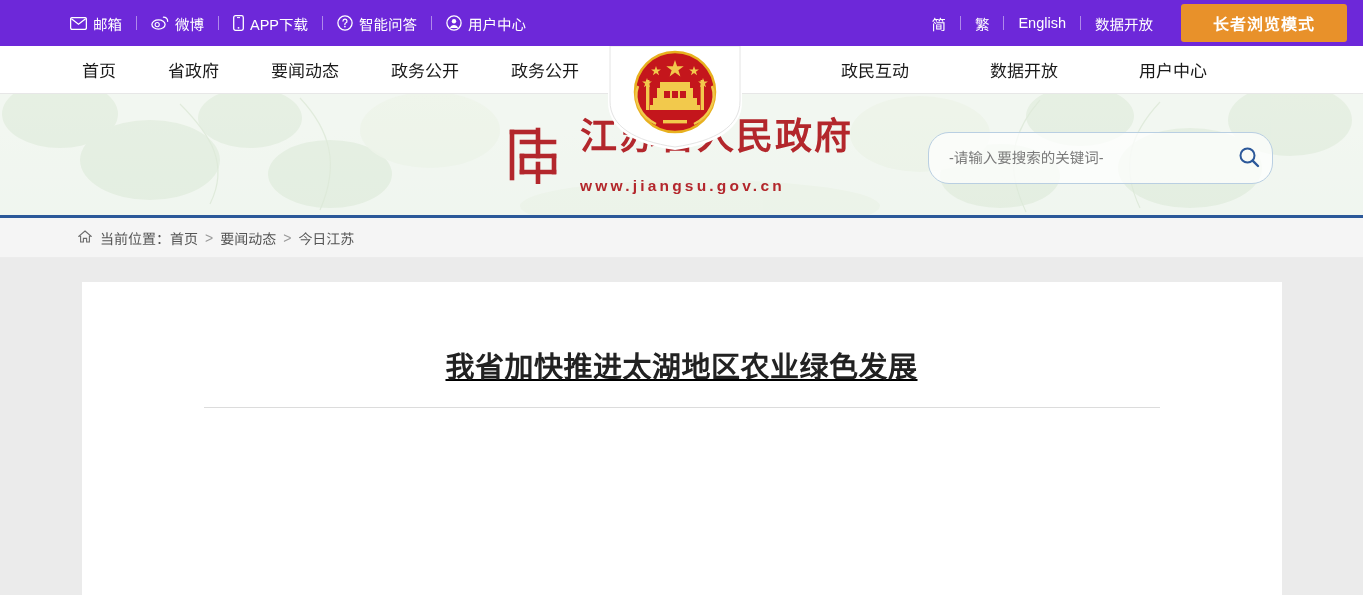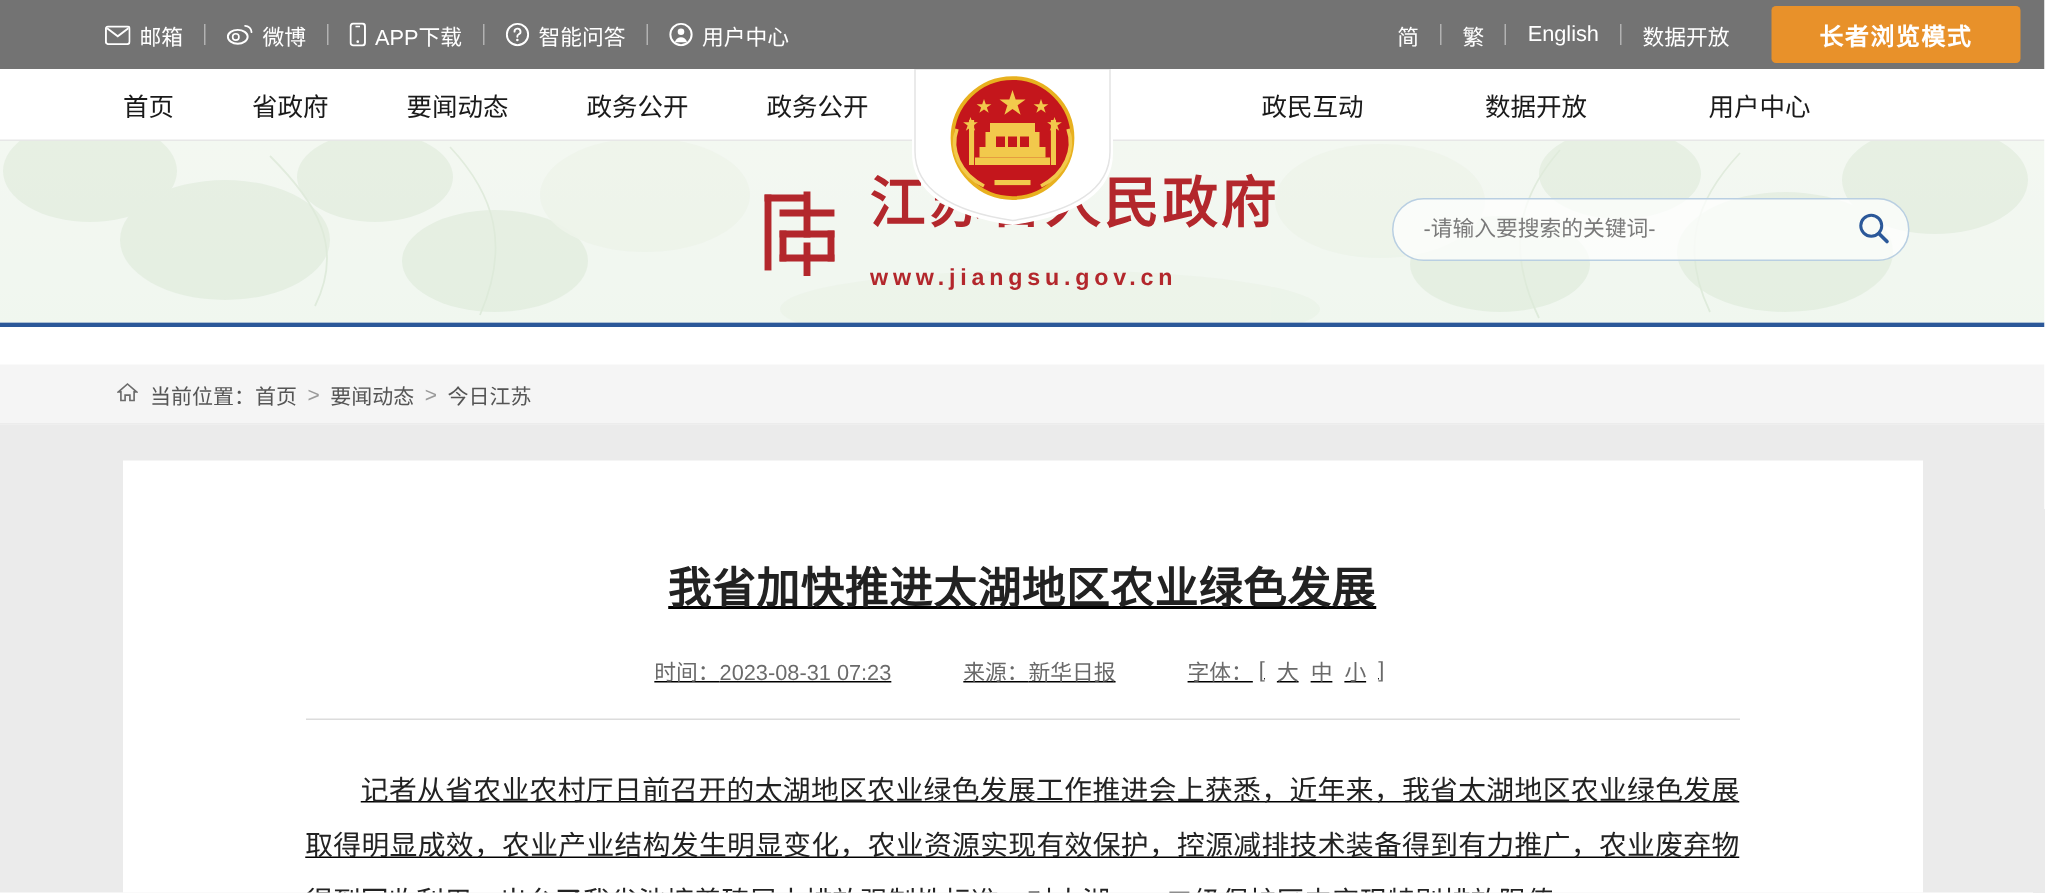--- a/index.html
+++ b/index.html
@@ -9,21 +9,21 @@
     width: 1363px;
     height: 595px;
     overflow: hidden;
     font-family: "Liberation Sans", "DejaVu Sans", sans-serif;
     background: #ffffff;
   }
 
   
   .topbar {
     height: 46px;
-    background: #737373;
+    background: #6d28d9;
     display: flex;
     align-items: center;
     padding: 0 16px 0 56px;
     color: #ffffff;
     font-size: 14.5px;
     position: relative;
   }
   .topbar-left { display: flex; align-items: center; }
   .tb-item {
     display: flex;
@@ -127,21 +127,21 @@
     font-weight: bold;
     color: #b3272c;
     letter-spacing: 3.2px;
     margin-top: 18px;
   }
   .search-box {
     position: absolute;
     right: 90px;
     top: 38px;
     width: 345px;
-    height: 42px;
+    height: 52px;
     background: rgba(255,255,255,0.72);
     border: 1px solid #b9cfe2;
     border-radius: 21px;
     display: flex;
     align-items: center;
     padding: 0 6px 0 18px;
   }
   .search-input {
     flex: 1;
     border: none;
@@ -164,21 +164,20 @@
   
   .breadcrumb-bar {
     height: 40px;
     background: #f5f5f5;
     display: flex;
     align-items: center;
     padding-left: 78px;
     font-size: 14px;
     color: #555555;
     border-bottom: 1px solid #ececec;
-    margin-top: 25px;
   }
   .breadcrumb-bar .bc-home { margin-right: 8px; color: #6b6b6b; }
   .bc-link { color: #555; }
   .bc-arrow { margin: 0 7px; color: #9a9a9a; }
 
   
   .page-body {
     background: #ebebeb;
     padding-top: 24px;
     height: calc(595px - 46px - 48px - 124px - 40px);
@@ -425,34 +424,17 @@
   <span class="bc-arrow">&gt;</span>
   <span class="bc-link">要闻动态</span>
   <span class="bc-arrow">&gt;</span>
   <span class="bc-link">今日江苏</span>
 </div>
 
 <div class="page-body">
   <div class="article-card">
     <h1 class="article-title">我省加快推进太湖地区农业绿色发展</h1>
 
-    <div class="article-meta">
-      <div>
-        <span>时间：</span><span>2023-08-31 07:23</span>
-      </div>
-      <div>
-        <span>来源：</span><span>新华日报</span>
-      </div>
-      <div class="fontsize-group">
-        <span class="fs-label">字体：</span>
-        <span class="fs-opt">[</span>
-        <span class="fs-opt">大</span>
-        <span class="fs-opt">中</span>
-        <span class="fs-opt">小</span>
-        <span class="fs-opt">]</span>
-      </div>
-    </div>
 
     <div class="article-divider"></div>
 
-    <p class="article-text">记者从省农业农村厅日前召开的太湖地区农业绿色发展工作推进会上获悉，近年来，我省太湖地区农业绿色发展取得明显成效，农业产业结构发生明显变化，农业资源实现有效保护，控源减排技术装备得到有力推广，农业废弃物得到回收利用，出台了我省池塘养殖尾水排放强制性标准，对太湖一、二级保护区内实现特别排放限值。</p>
   </div>
 </div>
 
 </body></html>

